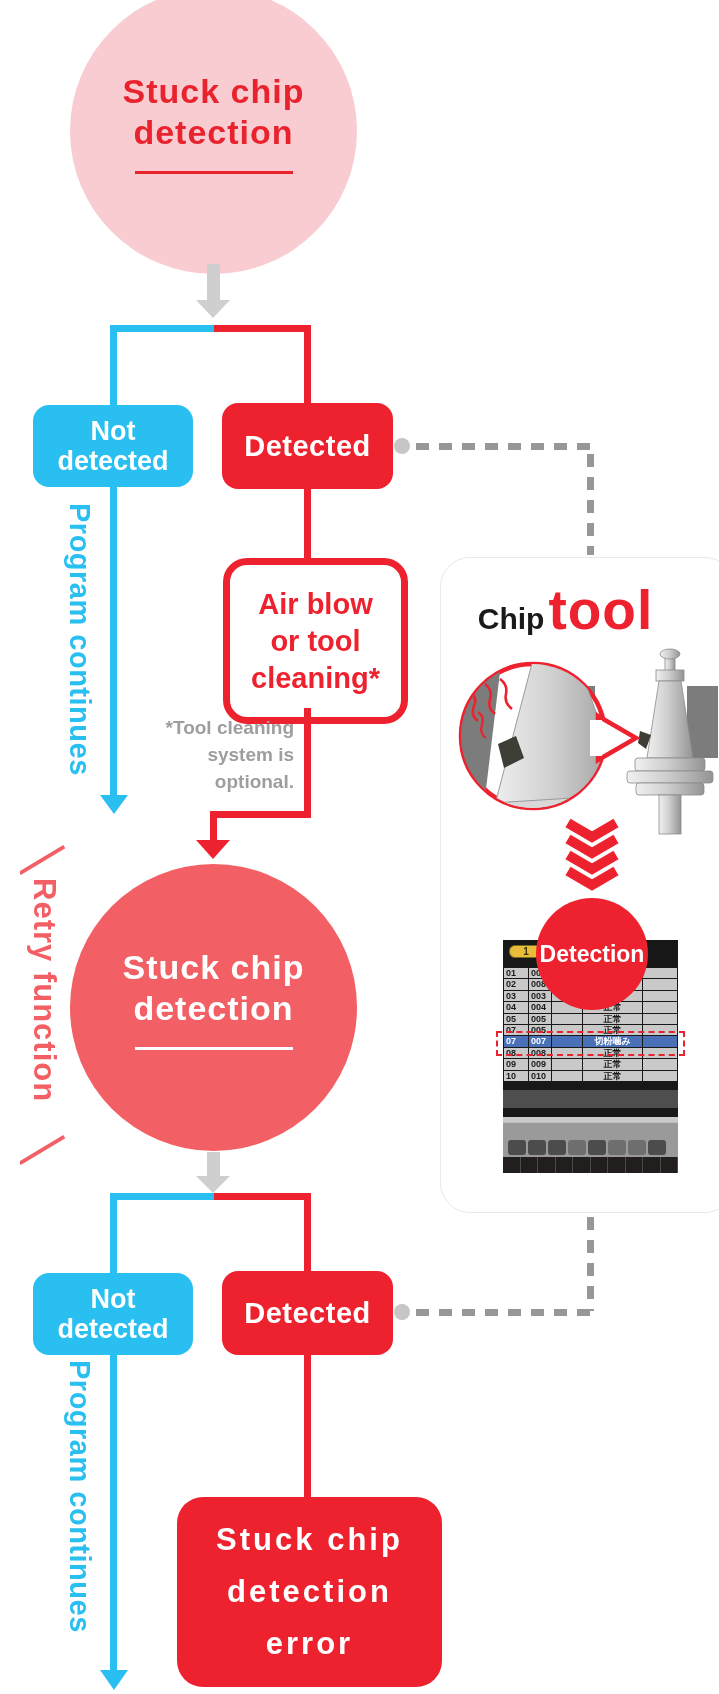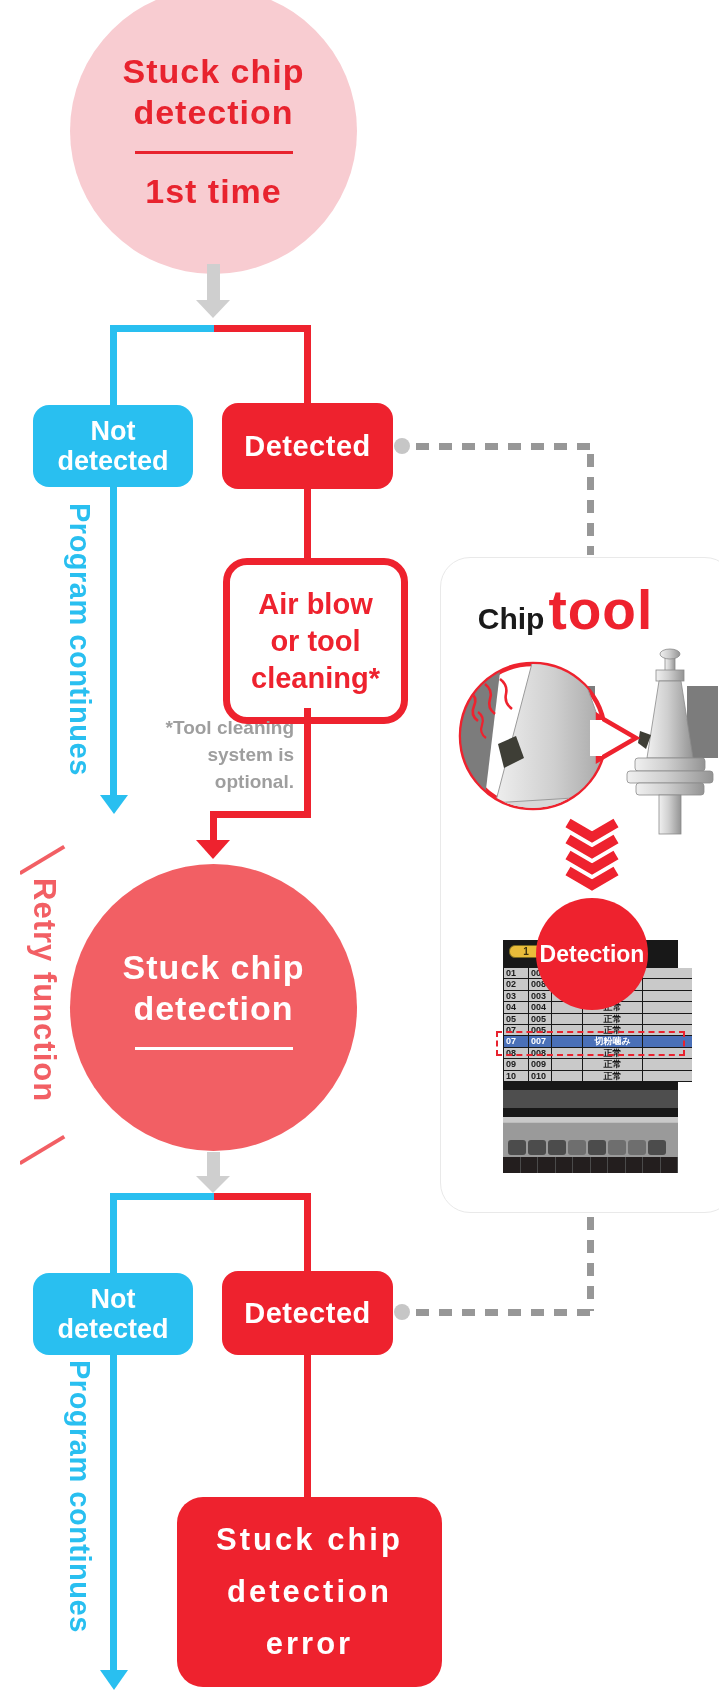--- a/index.html
+++ b/index.html
@@ -58,21 +58,21 @@
   .stuck-red{color:#ee222e;font-size:55px;letter-spacing:1px;}
 
   .detection-badge{left:516px;top:898px;width:112px;height:112px;border-radius:50%;background:#ee222e;color:#fff;
                    font-size:23px;display:flex;align-items:center;justify-content:center;z-index:6;}
 
   
   .screen{left:483px;top:940px;width:175px;height:233px;background:#181818;z-index:2;}
   .scr-header{position:absolute;left:0;top:0;width:175px;height:28px;background:#181818;}
   .scr-tab{position:absolute;left:6px;top:5px;width:34px;height:13px;background:#e9bc3a;border:1px solid #7a6a20;border-radius:6px;
            color:#3a3210;font-size:10px;line-height:11px;text-align:center;box-sizing:border-box;}
-  .scr-rows{position:absolute;left:1px;top:28px;width:188px;}
+  .scr-rows{position:absolute;left:1px;top:28px;width:173px;}
   .srow{display:grid;grid-template-columns:25px 23px 31px 60px 34px;height:10.4px;border-bottom:1px solid #181818;background:#c9c9c9;
         color:#1a1a1a;font-size:9px;line-height:10px;font-weight:bold;}
   .srow>div{border-right:1px solid #181818;padding-left:2px;overflow:hidden;}
   .srow>div:last-child{border-right:none;}
   .srow .stat{text-align:center;padding-left:0;}
   .srow.hl{background:#4a70b8;color:#fff;}
   .scr-dashed{position:absolute;left:-7px;top:91px;width:185px;height:21px;border:2px dashed #e8222e;z-index:4;}
   .band{position:absolute;left:0;width:175px;}
   .btnrow{position:absolute;left:5px;top:200px;display:flex;gap:2px;}
   .btnrow>div{width:18px;height:15px;border-radius:3px;background:#4c4c4c;}
@@ -82,21 +82,20 @@
 </style>
 </head>
 <body>
 
 <div id="stage">
 
   <div class="abs big-circle c1">
     <div class="circle-line">Stuck chip</div>
     <div class="circle-line">detection</div>
     <div class="circle-divider"></div>
-    <div class="circle-sub">1st time</div>
   </div>
 
   <div class="abs" style="left:187px;top:264px;width:13px;height:38px;background:#cfcfcf;"></div>
   <div class="abs tri" style="left:176px;top:300px;border-left:17px solid transparent;border-right:17px solid transparent;border-top:18px solid #cfcfcf;"></div>
 
   <div class="abs split-blue" style="left:90px;top:325px;width:104px;height:7px;"></div>
   <div class="abs split-red" style="left:194px;top:325px;width:97px;height:7px;"></div>
   <div class="abs split-blue" style="left:90px;top:325px;width:7px;height:82px;"></div>
   <div class="abs split-red" style="left:284px;top:325px;width:7px;height:80px;"></div>
 

